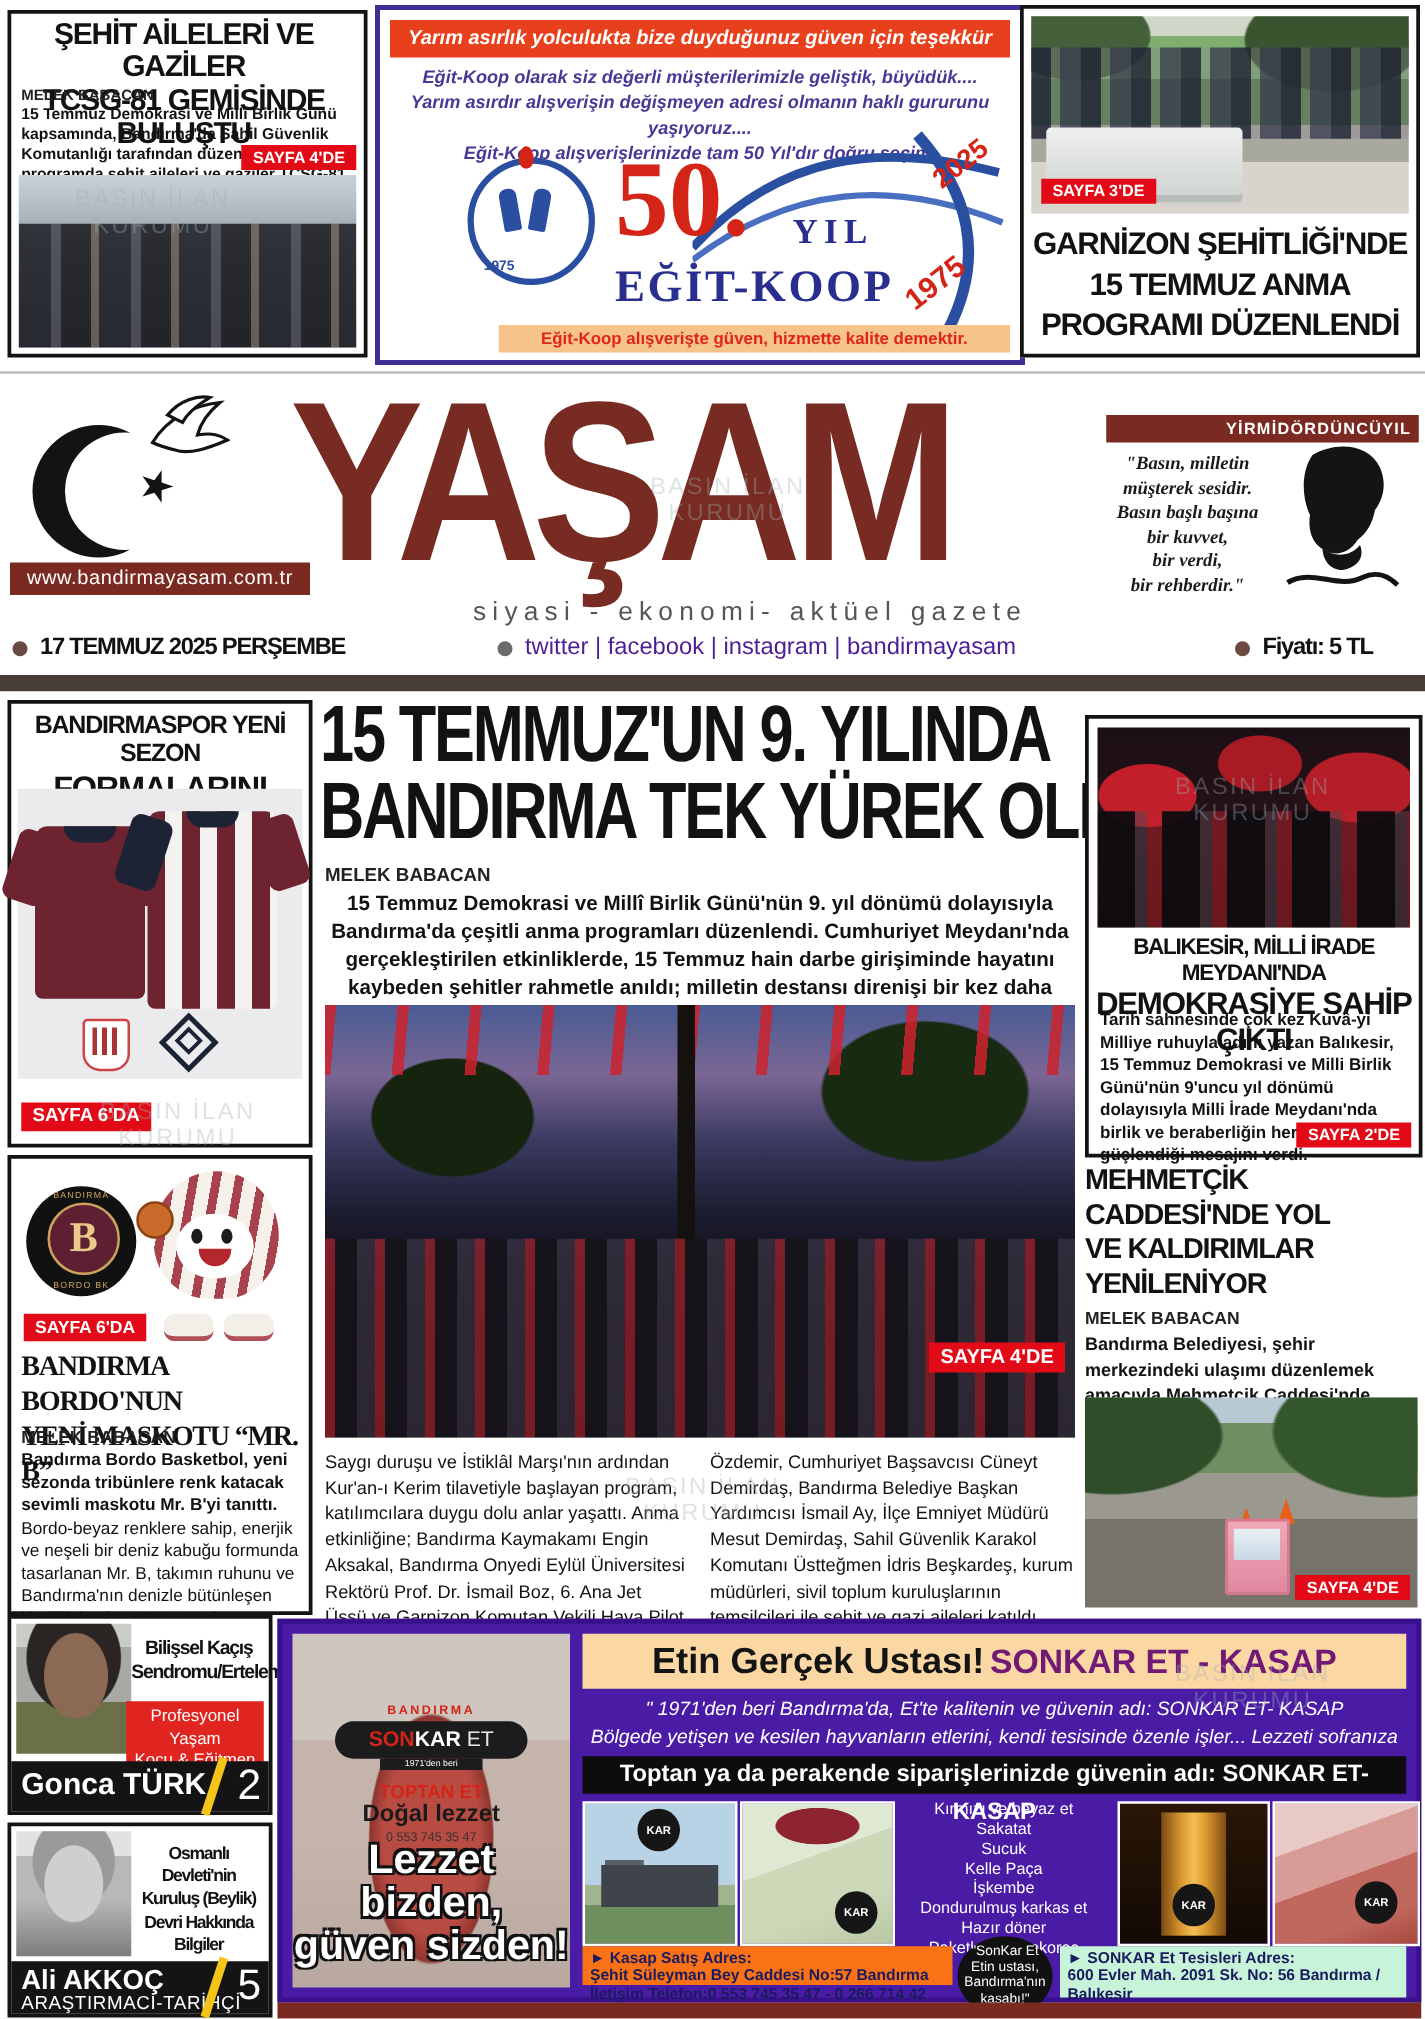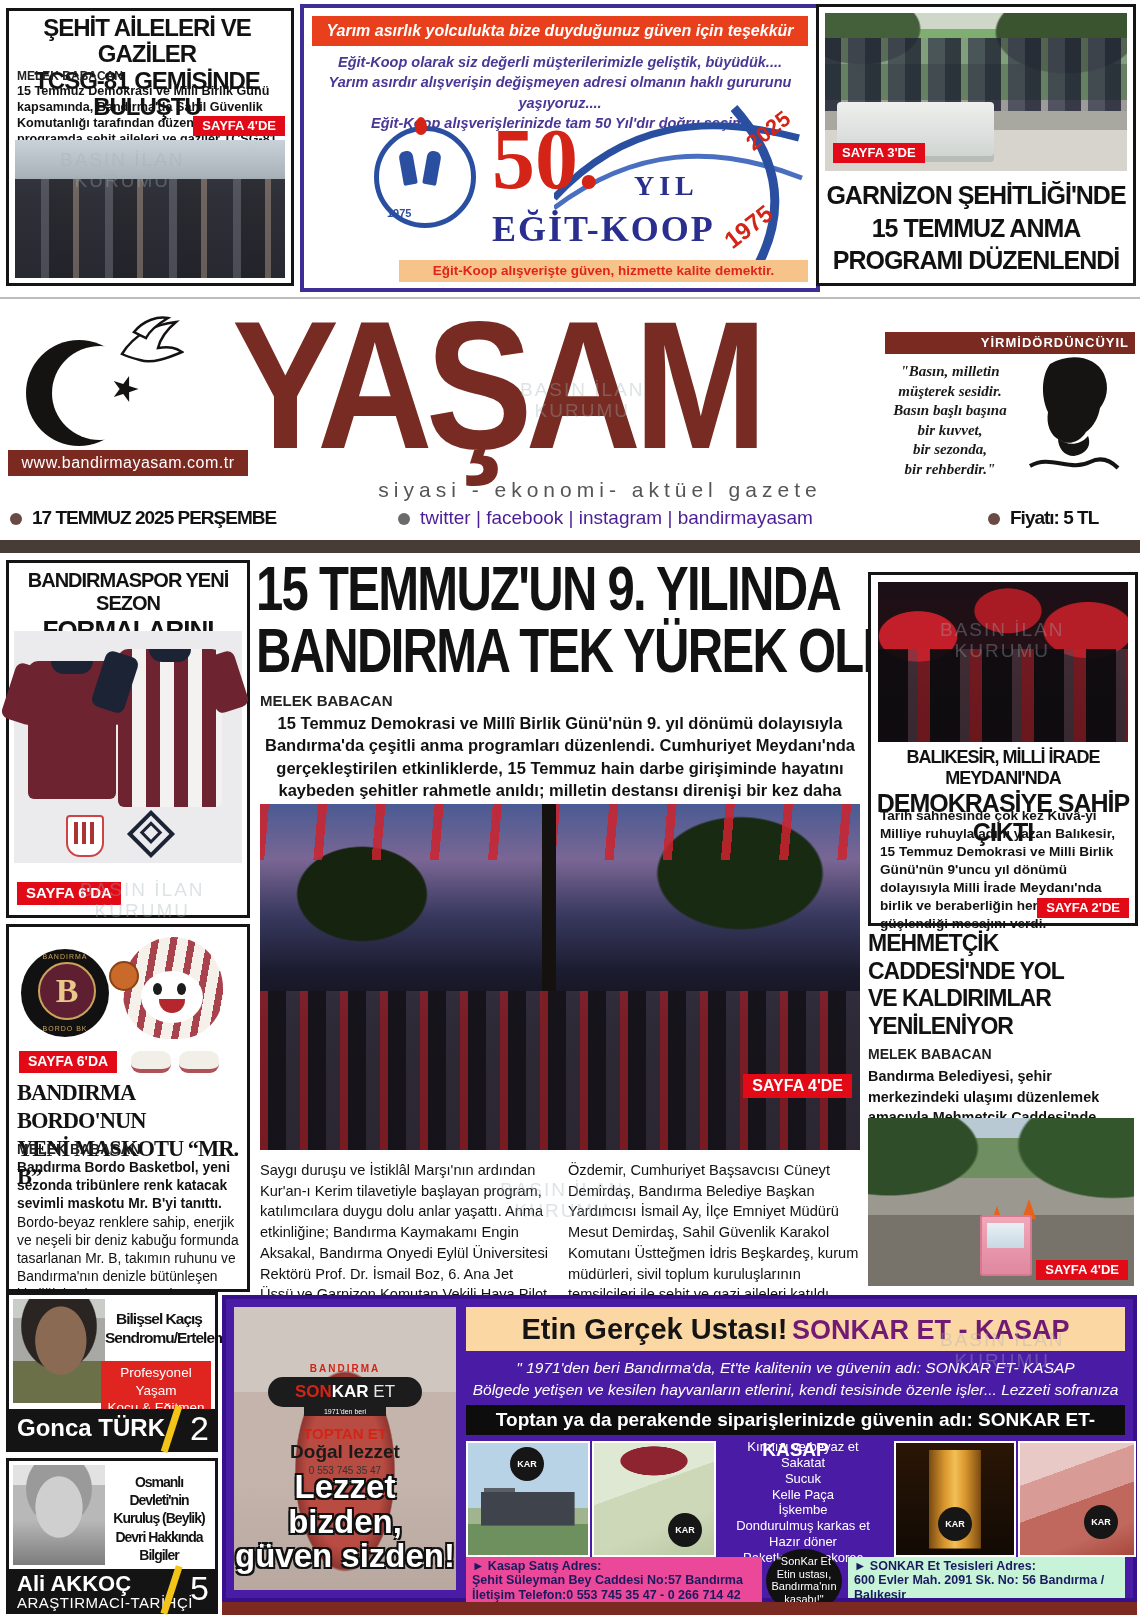--- a/index.html
+++ b/index.html
@@ -169,21 +169,21 @@
 
     <div class="abs" style="left:232px;top:2px;width:660px;height:176px;overflow:visible;">
       <span style="display:inline-block;font-weight:bold;font-size:182px;line-height:.92;color:#772b22;letter-spacing:-8px;transform:scale(.88,1.0);transform-origin:0 0;">YAŞAM</span>
     </div>
     <div class="abs" style="left:330px;top:178px;width:540px;color:#555;font-size:21px;letter-spacing:5px;text-align:center;">siyasi - ekonomi- aktüel gazete</div>
 
     <div class="abs" style="left:885px;top:32px;width:250px;height:22px;background:#7b2a21;color:#fff;font-weight:bold;font-size:13px;line-height:22px;text-align:right;padding-right:6px;box-sizing:border-box;letter-spacing:1px;">YİRMİDÖRDÜNCÜYIL</div>
     <div class="abs serif ital ctr" style="left:880px;top:62px;width:140px;font-weight:bold;font-size:15px;line-height:1.3;color:#1a1a1a;">
       <span>"Basın, milletin</span><br><span>müşterek sesidir.</span><br>
       <span>Basın başlı başına</span><br><span>bir kuvvet,</span><br>
-      <span>bir sezonda,</span><br><span>bir rehberdir."</span>
+      <span>bir verdi,</span><br><span>bir rehberdir."</span>
     </div>
     <svg class="abs" style="left:1020px;top:50px;" width="105" height="135" viewBox="0 0 105 135">
       <path d="M30,14 C50,2 76,6 84,24 C90,38 86,50 80,58 C78,68 74,76 66,82 C60,92 48,96 40,90 C30,86 26,74 28,62 C22,50 20,28 30,14 Z" fill="#161413"></path>
       <path d="M38,88 C46,96 60,96 68,86 C72,96 66,104 54,106 C44,106 38,98 38,88 Z" fill="#161413"></path>
       <path d="M10,116 C30,104 50,122 70,112 C82,106 92,112 98,118" stroke="#161413" stroke-width="4" fill="none"></path>
     </svg>
   </div>
 
   <div class="abs" style="left:0;top:505px;width:1140px;height:30px;">
     <span class="abs" style="left:10px;top:8px;width:12px;height:12px;border-radius:50%;background:#6b4a44;"></span>
@@ -374,21 +374,21 @@
       <div class="kar-badge" style="left:42px;top:64px;">
           <span>KAR</span>
         </div>
     </div>
     <div class="ph ph-meat" style="left:792px;top:142px;width:114px;height:112px;border:2px solid #fff;">
       <div class="kar-badge" style="left:64px;top:62px;">
           <span>KAR</span>
         </div>
     </div>
 
-    <div class="abs" style="left:240px;top:258px;width:296px;height:58px;background:#ec4899;color:#1a1a5e;font-weight:bold;font-size:12.5px;line-height:1.15;padding:2px 6px;box-sizing:border-box;">
+    <div class="abs" style="left:240px;top:258px;width:296px;height:31px;background:#f97316;color:#1a1a5e;font-weight:bold;font-size:12.5px;line-height:1.15;padding:2px 6px;box-sizing:border-box;">
       <div><span>►</span> <span>Kasap Satış Adres:</span></div>
       <div>Şehit Süleyman Bey Caddesi No:57 Bandırma</div>
       <div>İletişim Telefon:0 553 745 35 47 - 0 266 714 42 10</div>
     </div>
     <div class="abs ctr" style="left:540px;top:250px;width:76px;height:64px;background:#111;border-radius:50%;color:#fff;font-size:11px;line-height:1.15;padding-top:6px;box-sizing:border-box;">
       <span>"SonKar Et</span><br><span>Etin ustası,</span><br>
       <span>Bandırma'nın</span><br><span>kasabı!"</span>
     </div>
     <div class="abs" style="left:622px;top:258px;right:8px;height:41px;background:#c7f4d8;color:#1a1a5e;font-weight:bold;font-size:12.5px;line-height:1.15;padding:2px 6px;box-sizing:border-box;">
       <div><span>►</span> <span>SONKAR Et Tesisleri Adres:</span></div>

